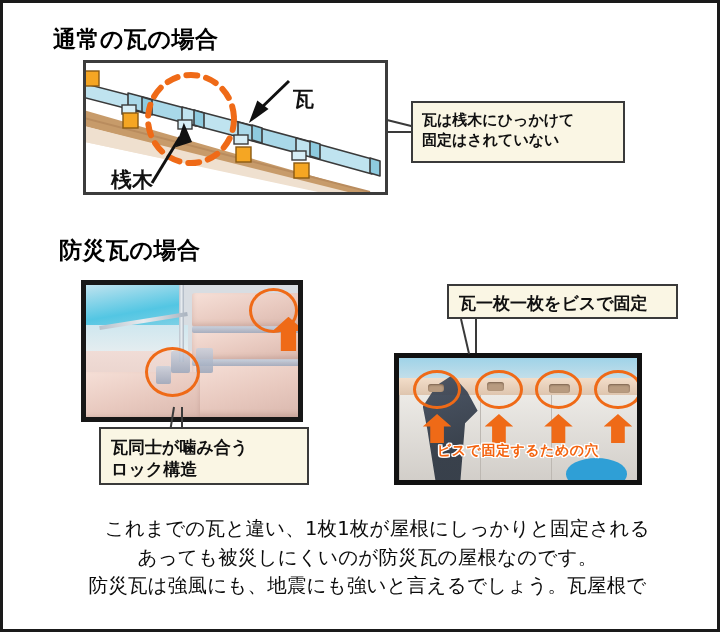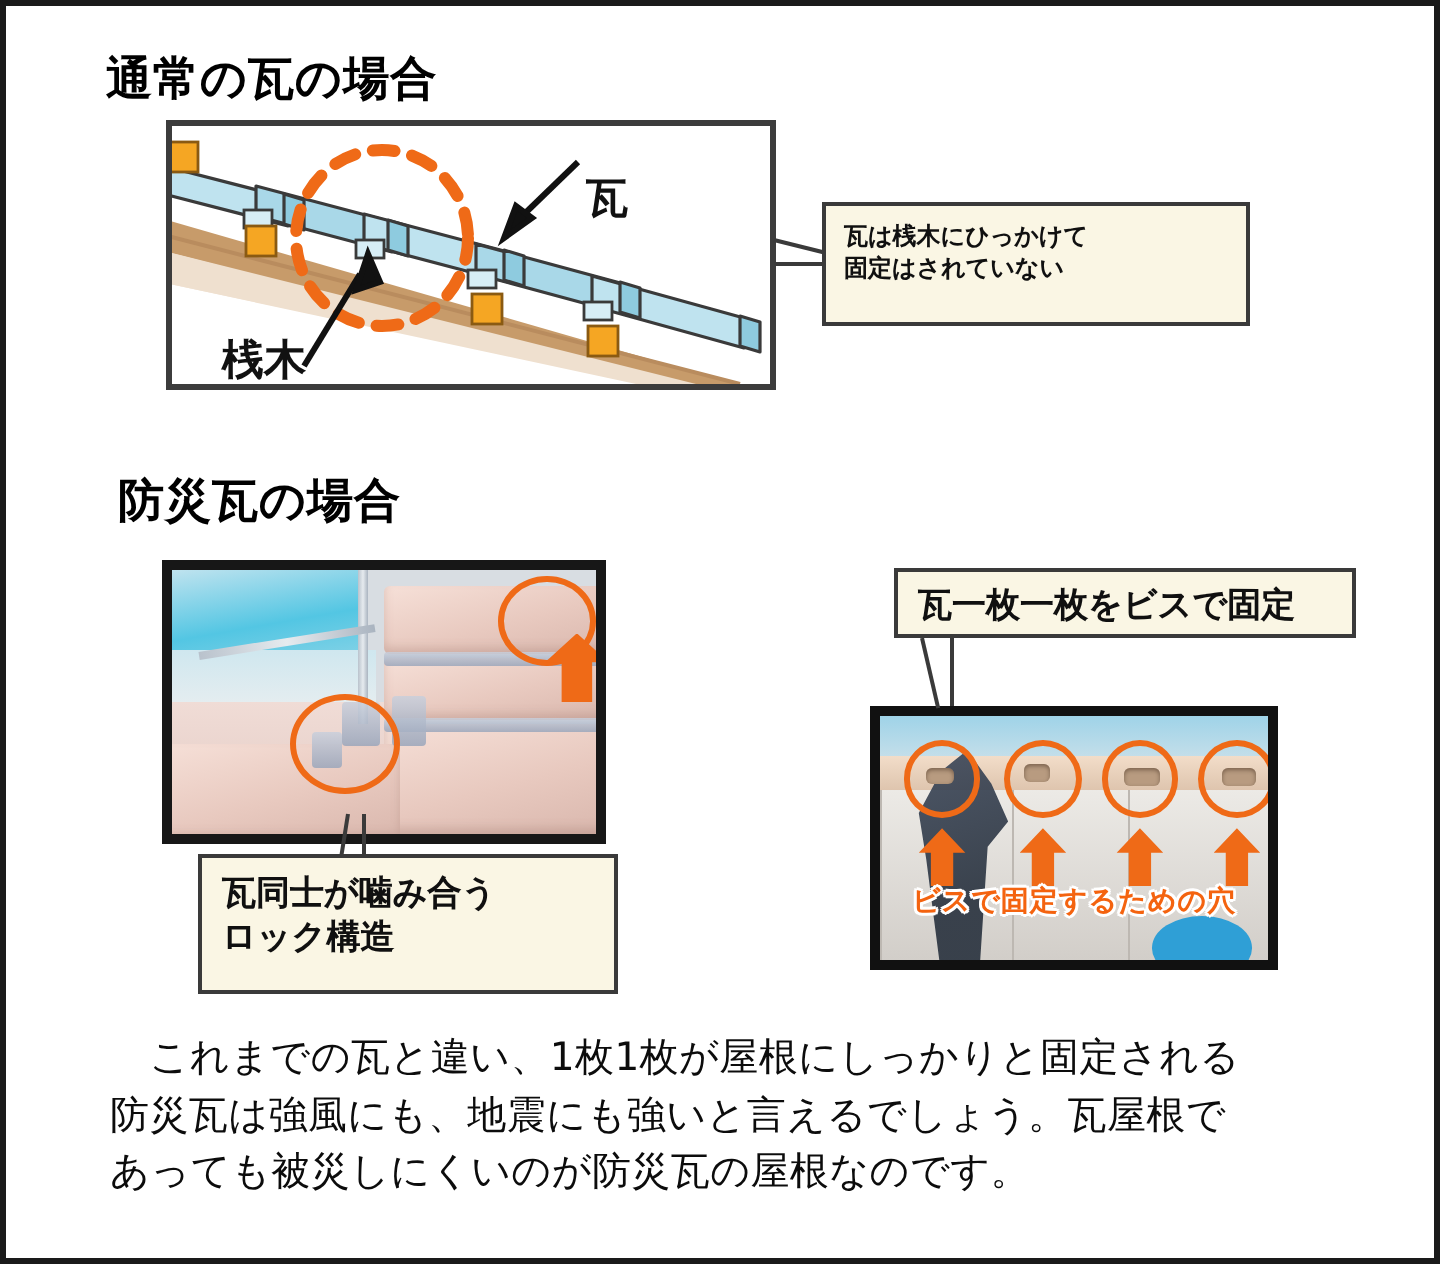--- a/index.html
+++ b/index.html
@@ -44,21 +44,21 @@
     left: 80px; top: 57px; width: 305px; height: 135px;
     border: 3px solid #3c3c3c;
     background: #ffffff;
   }
   #fig-photo-lock {
     left: 78px; top: 277px; width: 222px; height: 142px;
     border: 5px solid #171717;
     background: #d8dde2;
   }
   #fig-photo-screw {
-    left: 432px; top: 350px; width: 204px; height: 132px;
+    left: 391px; top: 350px; width: 248px; height: 132px;
     border: 5px solid #111111;
     background: #cfd6dd;
   }
 
   
   .diag-svg { position: absolute; left: 0; top: 0; }
 
   .diag-label {
     position: absolute;
     font-family: "DejaVu Sans", "Liberation Sans", sans-serif;
@@ -77,31 +77,31 @@
     background: #faf6e4;
     border: 2px solid #3a3a3a;
     font-family: "DejaVu Sans", "Liberation Sans", sans-serif;
     font-weight: bold;
     color: #101010;
     line-height: 1.30;
     white-space: pre-line;
   }
   #callout-hook {
     left: 408px; top: 98px; width: 214px; height: 62px;
-    font-size: 12px;
+    font-size: 15px;
     padding: 8px 0 0 9px;
   }
   #callout-screwfix {
     left: 404px; top: 281px; width: 231px; height: 35px;
     font-size: 17px;
     padding: 6px 0 0 10px;
     margin-left: 40px;
   }
   #callout-lock {
-    left: 96px; top: 424px; width: 210px; height: 70px;
+    left: 96px; top: 424px; width: 210px; height: 58px;
     font-size: 17px;
     padding: 7px 0 0 10px;
   }
 
   
   .tail {
     position: absolute;
     background: #3a3a3a;
   }
   #tail-hook-h  { left: 384px; top: 128px; width: 26px; height: 2px; }
@@ -213,21 +213,21 @@
   
   #body-text {
     position: absolute;
     left: 52px; top: 512px; width: 625px;
     font-family: "DejaVu Sans", "Liberation Sans", sans-serif;
     font-size: 19.5px;
     line-height: 1.47;
     color: #0c0c0c;
     letter-spacing: .2px;
   }
-  #body-text .pline { display: block; white-space: pre; }
+  #body-text .pline { display: block; white-space: pre; text-align: center; }
 </style>
 </head>
 <body>
 
 <div id="page">
 
   <div class="section-heading" id="heading-normal">通常の瓦の場合</div>
 
   <div class="figure-frame" id="fig-diagram">
     <svg class="diag-svg" width="299" height="129" viewBox="0 0 299 129">
@@ -351,17 +351,17 @@
 
     <div id="screw-caption">ビスで固定するための穴</div>
   </div>
 
   <div class="tail" id="tail-screw-v"></div>
   <div class="tail" id="tail-screw-d"></div>
   <div class="callout" id="callout-screwfix">瓦一枚一枚をビスで固定</div>
 
   <div id="body-text">
     <span class="pline">　これまでの瓦と違い、1枚1枚が屋根にしっかりと固定される</span>
+    <span class="pline">あっても被災しにくいのが防災瓦の屋根なのです。</span>
     <span class="pline">防災瓦は強風にも、地震にも強いと言えるでしょう。瓦屋根で</span>
-    <span class="pline">あっても被災しにくいのが防災瓦の屋根なのです。</span>
   </div>
 
 </div>
 
 </body></html>

